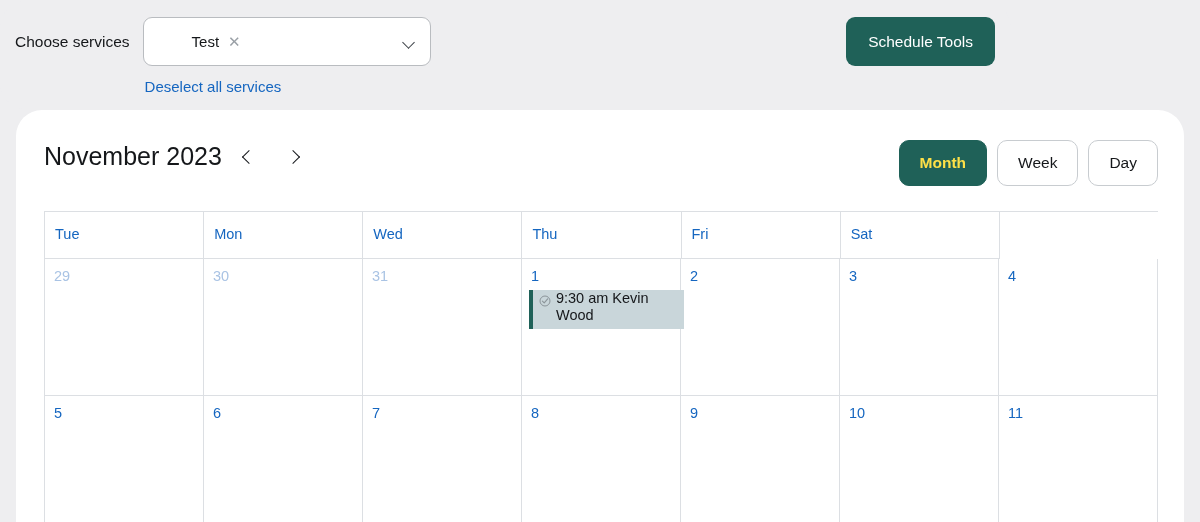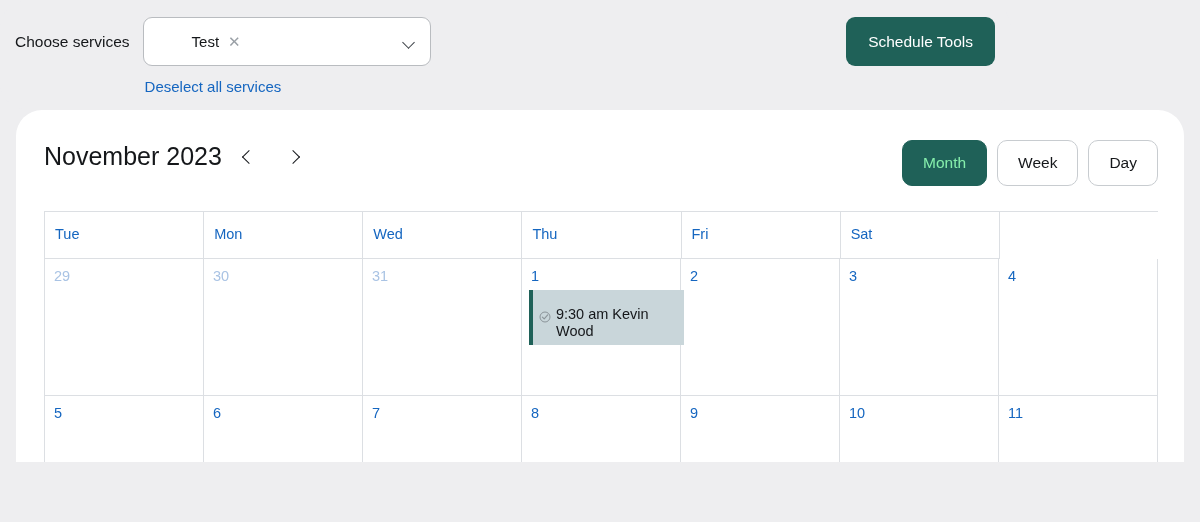--- a/index.html
+++ b/index.html
@@ -118,21 +118,21 @@
     display: flex;
     align-items: center;
   }
 
   
   .calendar-card {
     position: absolute;
     left: 16px;
     top: 110px;
     width: 1168px;
-    height: 352px;
+    height: 412px;
     background: #ffffff;
     border-top-left-radius: 26px;
     border-top-right-radius: 26px;
     overflow: hidden;
   }
 
   .cal-header {
     position: relative;
     height: 101px;
   }
@@ -190,21 +190,22 @@
     border: 1px solid #c8ccd0;
     color: #15171a;
     cursor: pointer;
     display: flex;
     align-items: center;
     justify-content: center;
   }
   .view-btn.active {
     background: #1f6158;
     border-color: #1f6158;
-    color: #86efac;
+    color: #fde047;
+    font-weight: bold;
   }
 
   
   .cal-grid {
     position: absolute;
     left: 28px;
     top: 101px;
     width: 1114px;
     border-left: 1px solid #dcdfe3;
     border-top: 1px solid #dcdfe3;
@@ -241,21 +242,21 @@
     color: #1566c0;
     display: block;
   }
   .daynum.muted { color: #a9c3e4; }
 
   .event {
     margin-top: 6px;
     margin-left: -2px;
     background: #c9d6da;
     border-left: 4px solid #1f6158;
-    padding: 16px 6px 5px 6px;
+    padding: 0 6px 5px 6px;
     display: flex;
     align-items: flex-start;
     gap: 5px;
     cursor: pointer;
     width: 155px;
   }
 
   .event-icon {
     flex: none;
     margin-top: 3px;

